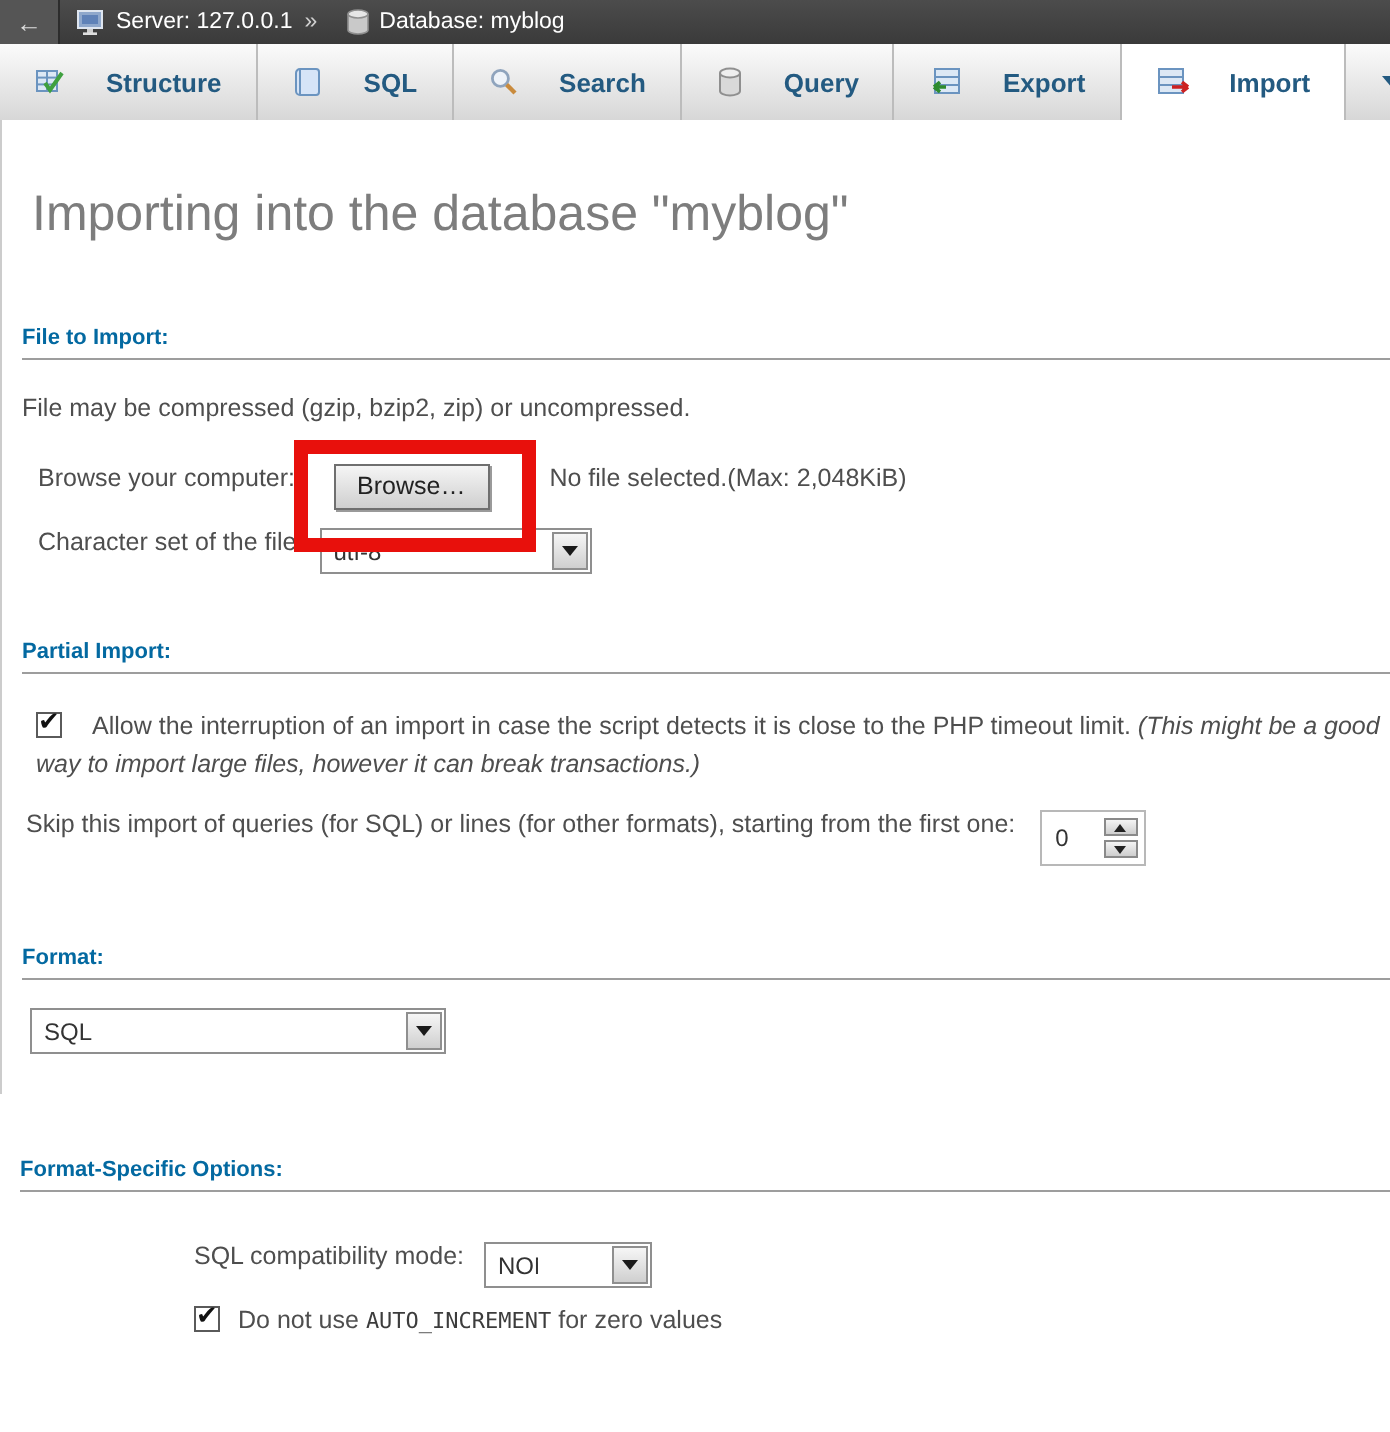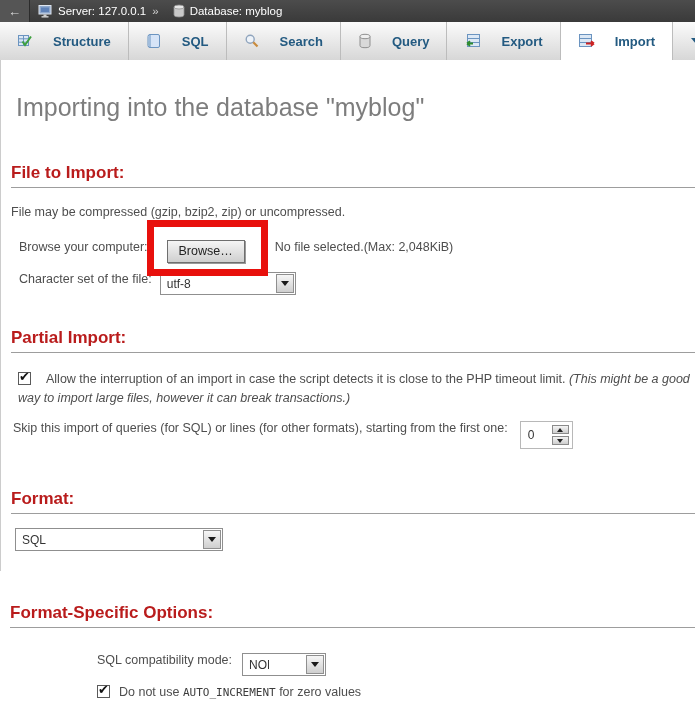--- a/index.html
+++ b/index.html
@@ -54,21 +54,21 @@
   .content { padding: 0; }
   .bordered-zone { border-left: 1px solid #ccc; padding: 0 0 20px 10px; }
   .plain-zone { padding-left: 10px; }
 
   .page-title {
     font-size: 25px; font-weight: normal; color: #7d7d7d;
     padding: 33px 0 0 5px; line-height: 28px;
   }
 
   .section-head {
-    font-weight: bold; font-size: 17px; color: #b91c1c;
+    font-weight: bold; font-size: 11px; color: #0369a1;
     border-bottom: 1px solid #9d9d9d;
     padding-bottom: 4px;
   }
   .h-file { margin-top: 42px; }
   .h-partial { margin-top: 33px; }
   .h-format { margin-top: 40px; }
   .h-fso { margin-top: 32px; }
 
   .hint { margin-top: 16px; line-height: 16px; color: #4e4e4e; }
   .hint b { color: #3c3c3c; }

